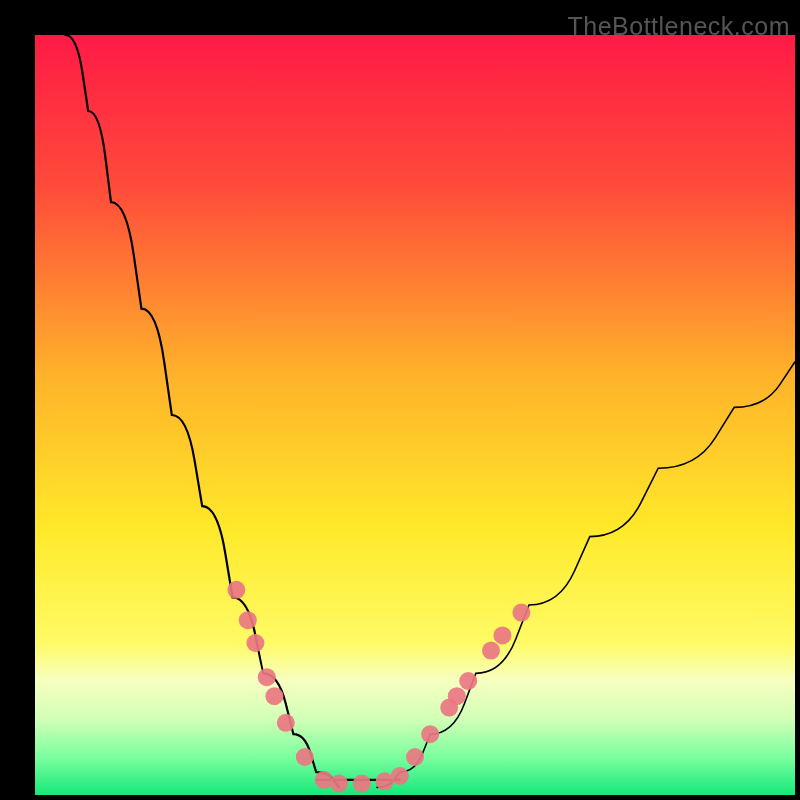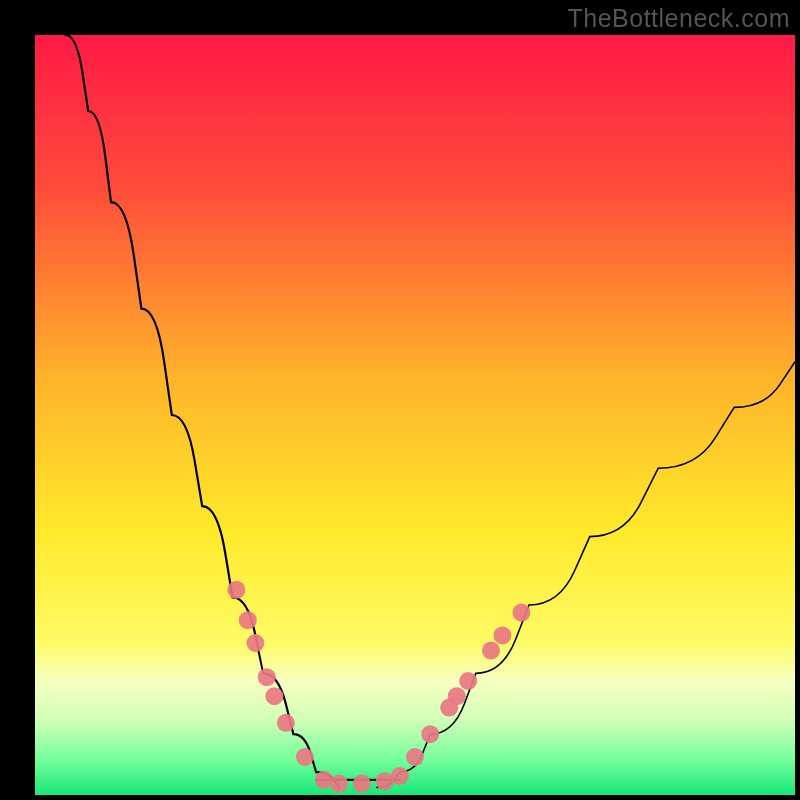--- a/index.html
+++ b/index.html
@@ -11,21 +11,21 @@
     font-family: Arial, Helvetica, sans-serif;
     overflow: hidden;
   }
   .frame {
     position: relative;
     width: 800px;
     height: 800px;
   }
   .watermark {
     position: absolute;
-    top: 4px;
+    top: 12px;
     right: 10px;
     color: #555;
     font-size: 25px;
     letter-spacing: 0.5px;
     z-index: 10;
   }
   .plot-wrap {
     position: absolute;
     left: 35px;
     top: 35px;

